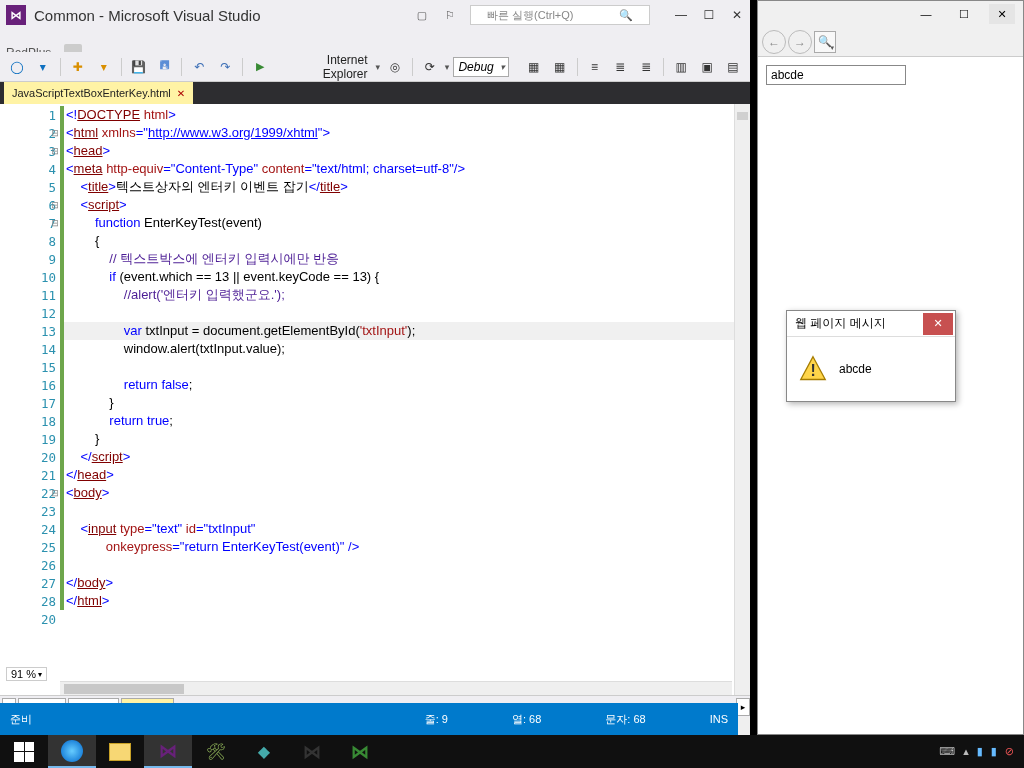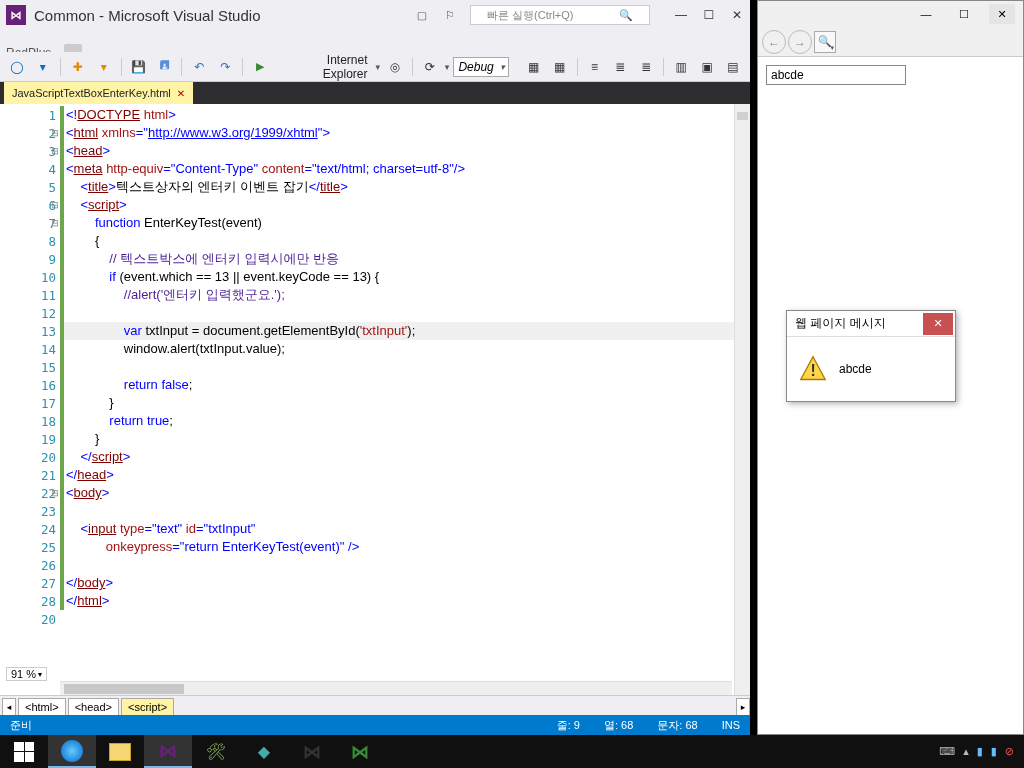--- a/index.html
+++ b/index.html
@@ -57,21 +57,21 @@
 
 .vs-zoom { position: absolute; bottom: 54px; left: 6px; font-size: 11px; background: white; border: 1px solid #ccc; padding: 0 4px; display:flex; align-items:center; }
 .vs-zoom::after { content:"▾"; font-size:8px; margin-left:2px; }
 .vs-hscroll { position: absolute; bottom: 38px; left: 60px; right: 18px; height: 16px; background: #efefef; border-top: 1px solid #ddd; }
 .vs-hscroll .thumb { position:absolute; left:4px; top:2px; height:10px; width:120px; background:#c8c8c8; }
 .vs-navbar { position: absolute; bottom: 18px; left: 0; right: 0; height: 22px; background: #efeef2; border-top: 1px solid #ccc; display: flex; align-items: center; padding-left: 2px; gap:2px; }
 .nav-chip { height: 18px; border: 1px solid #aaa; background: white; padding: 0 6px; font-size: 11px; display: flex; align-items: center; }
 .nav-chip.active { background: #fff3a5; }
 .nav-arrow { width: 14px; height: 18px; border:1px solid #aaa; background:white; display:flex; align-items:center; justify-content:center; font-size:9px; }
 
-.vs-status { position: absolute; bottom: 0; left: 0; right: 0; height: 20px; background: #007acc; color: white; font-size: 11px; display: flex; align-items: center; padding: 0 10px; gap: 24px; }
+.vs-status { position: absolute; bottom: 0; left: 0; right: 12px; height: 32px; background: #007acc; color: white; font-size: 11px; display: flex; align-items: center; padding: 0 10px; gap: 64px; }
 .vs-status .sp { flex:1; }
 
 
 .ie-window { position: absolute; left: 757px; top: 0; width: 267px; height: 735px; background: white; border: 1px solid #888; }
 .ie-titlebar { height: 26px; background: #f0f0f0; display: flex; justify-content: flex-end; align-items: center; gap: 12px; padding-right: 8px; }
 .ie-winbtn { width: 26px; height: 20px; display:flex; align-items:center; justify-content:center; font-size:11px; cursor:pointer; }
 .ie-winbtn.close { background:#fff; }
 .ie-nav { height: 30px; background: #f0f0f0; border-bottom: 1px solid #ccc; display: flex; align-items: center; padding: 0 4px; gap: 2px; }
 .ie-navbtn { width: 24px; height: 24px; border: 1px solid #bbb; border-radius: 50%; display: flex; align-items: center; justify-content: center; font-size: 12px; color: #888; cursor: pointer; }
 .ie-url { flex: 1; height: 22px; border: 1px solid #aaa; background: white; display: flex; align-items: center; padding: 0 2px; font-size: 11px; gap:2px; }

